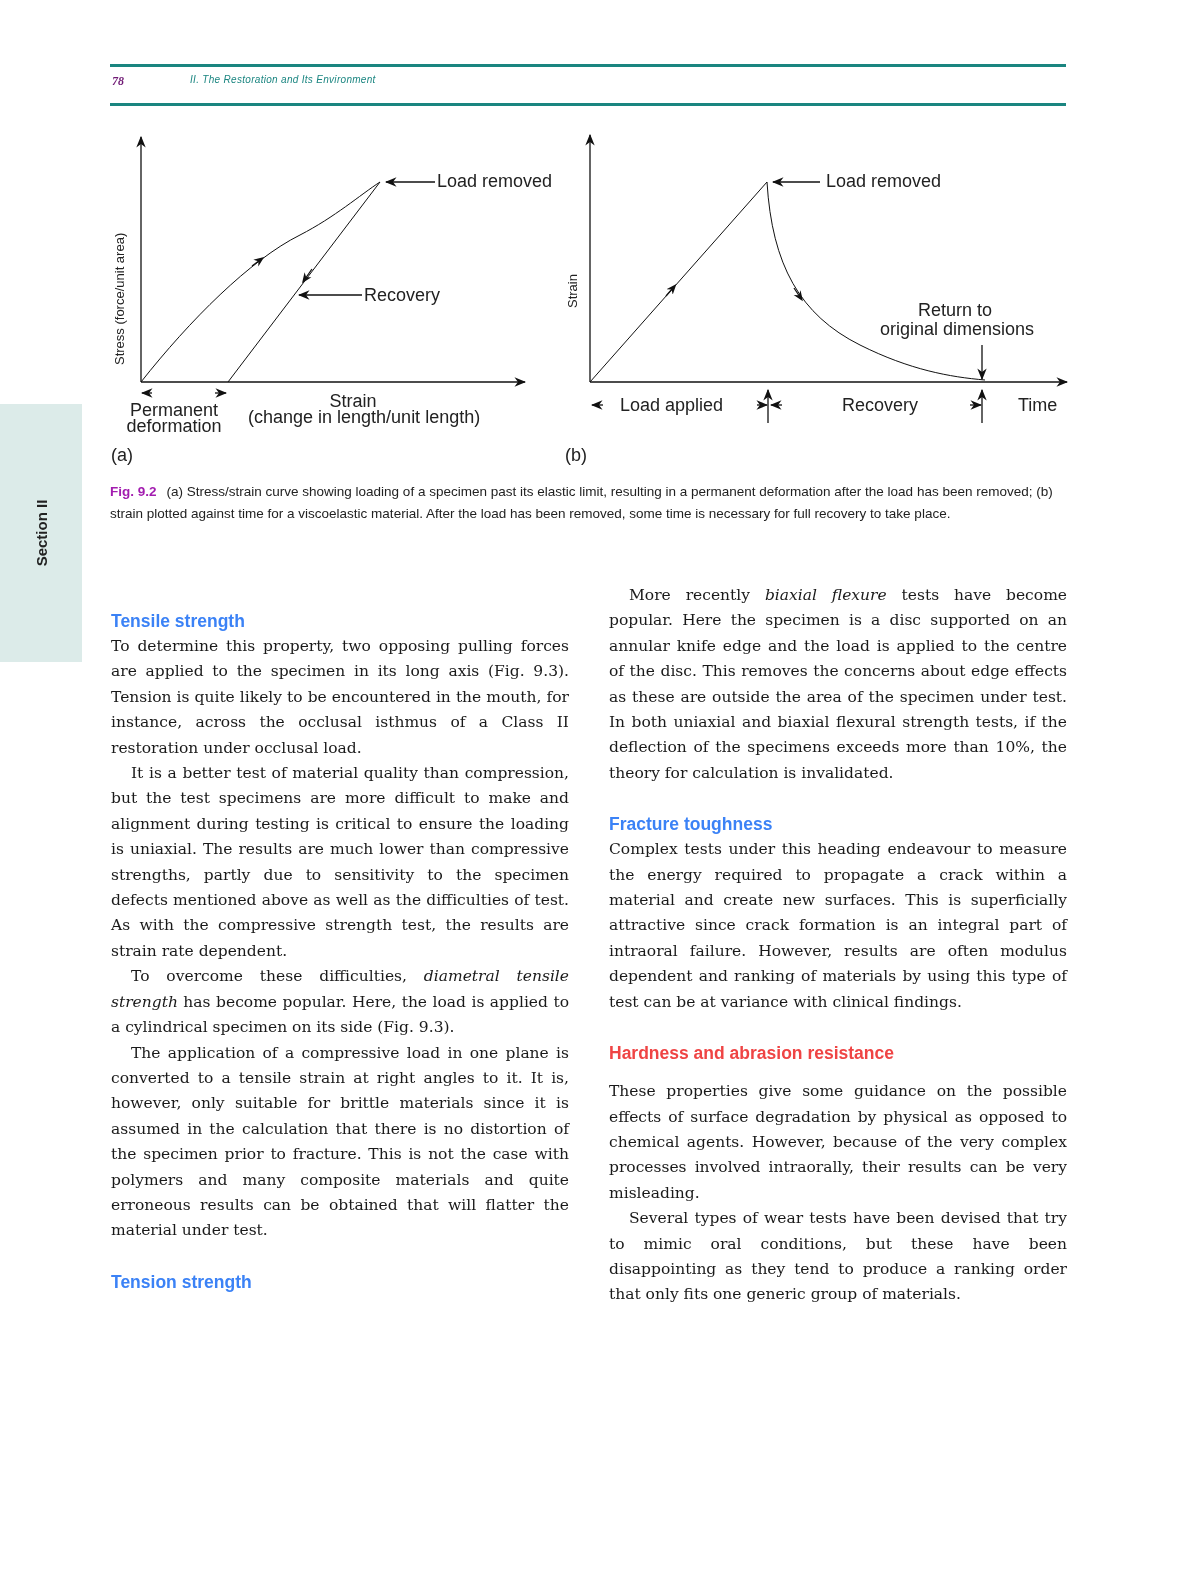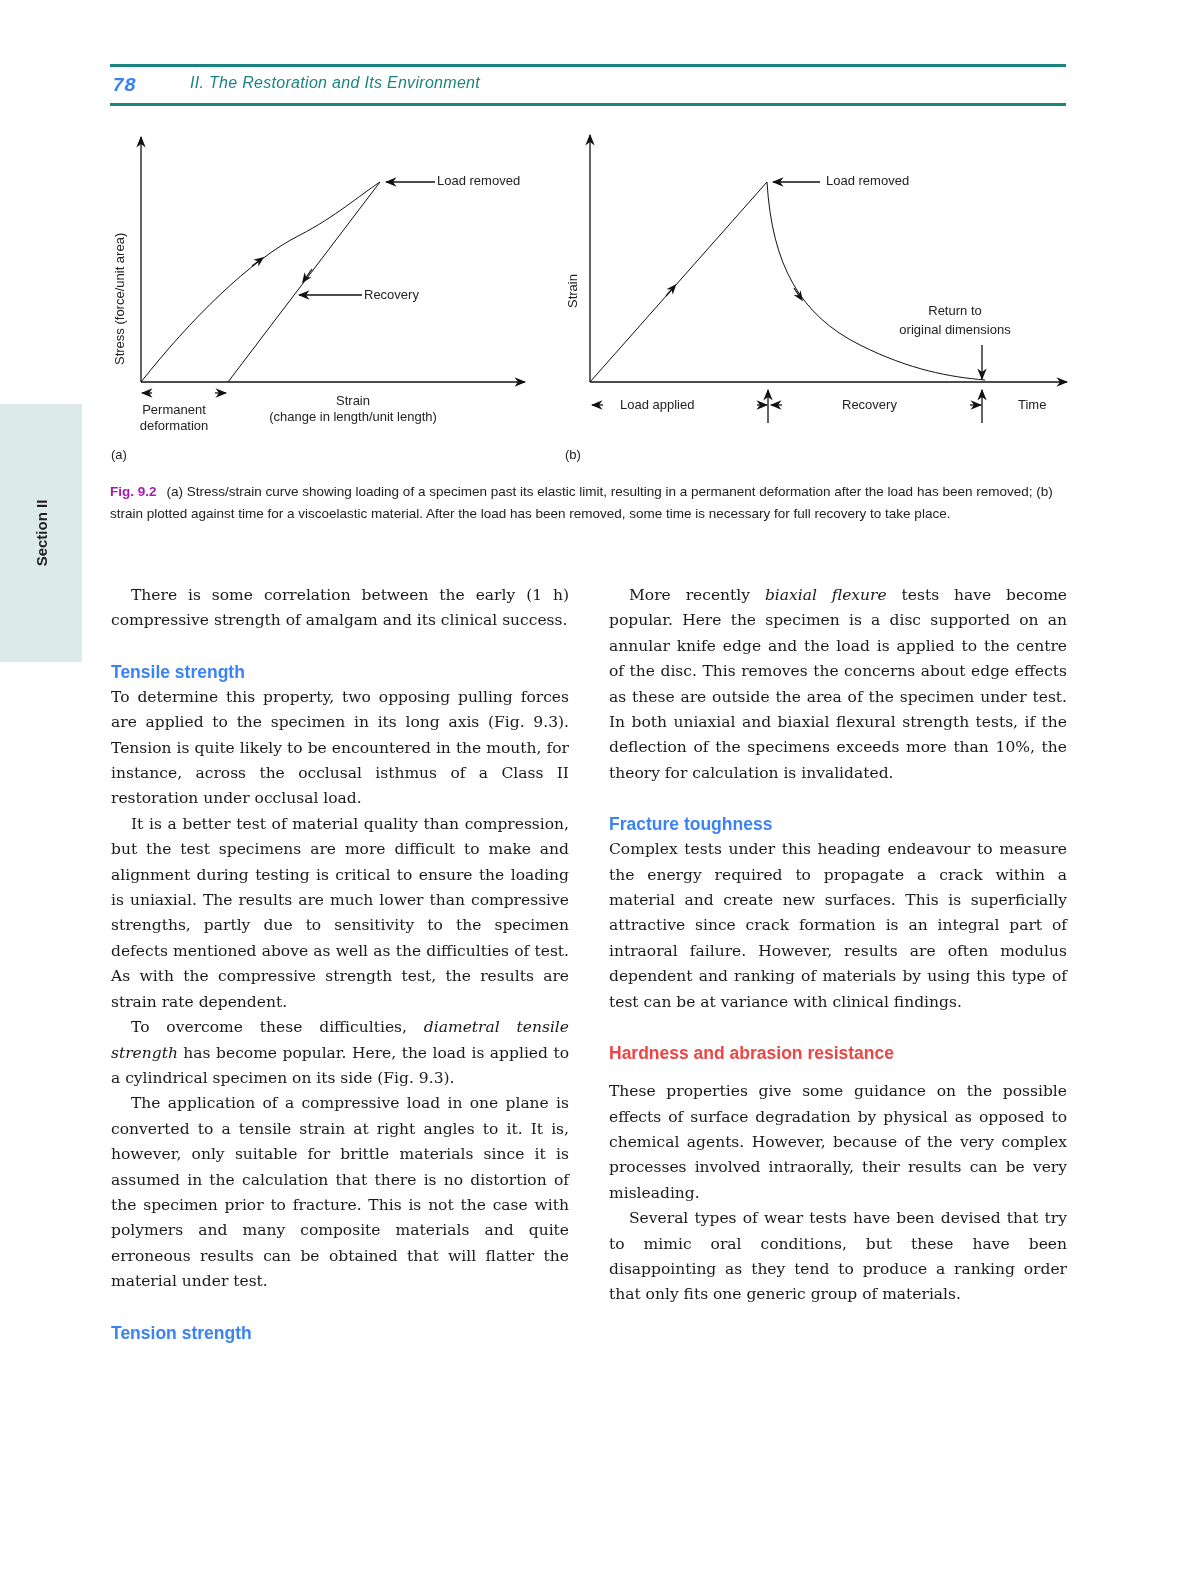--- a/index.html
+++ b/index.html
@@ -1,27 +1,27 @@
 <!DOCTYPE html>
 <html><head>
 <meta charset="utf-8">
 <style>
   html, body { margin:0; padding:0; background:#ffffff; }
   body { width:1200px; height:1587px; position:relative; overflow:hidden; font-family:"DejaVu Serif", serif; color:#1a1a1a; }
 
   .header { position:absolute; left:110px; top:64px; width:956px; height:36px; border-top:3px solid #1a8580; border-bottom:3px solid #1a8580; }
-  .header .pnum { position:absolute; left:2px; top:7px; font-family:Liberation Mono, monospace; font-style:italic; font-weight:bold; font-size:20px; color:#3b82f6; }
-  .header .running { position:absolute; left:80px; top:7px; font-family:"Liberation Sans", sans-serif; font-style:italic; font-size:16px; color:#1a8580; letter-spacing:0.3px; }
+  .header .pnum { position:absolute; left:2px; top:7px; font-family:Liberation Serif, serif; font-style:italic; font-weight:bold; font-size:12px; color:#701a75; }
+  .header .running { position:absolute; left:80px; top:7px; font-family:"Liberation Sans", sans-serif; font-style:italic; font-size:10px; color:#1a8580; letter-spacing:0.3px; }
 
   .section-tab { position:absolute; left:0; top:404px; width:82px; height:258px; background:#dcebe9; }
   .section-tab .lbl { position:absolute; left:41px; top:129px; transform:translate(-50%,-50%) rotate(-90deg); white-space:nowrap; font-family:"Liberation Sans", sans-serif; font-weight:bold; font-size:15px; color:#222; }
 
   .figure { position:absolute; left:100px; top:125px; width:980px; height:350px; }
   .figure svg { position:absolute; left:0; top:0; }
-  .figtxt { position:absolute; font-family:"Liberation Sans", sans-serif; font-size:13px; color:#222; white-space:nowrap; line-height:16px; }
+  .figtxt { position:absolute; font-family:"Liberation Sans", sans-serif; font-size:18px; color:#222; white-space:nowrap; line-height:16px; }
   .figtxt.center { text-align:center; }
   .vlabel { position:absolute; font-family:"Liberation Sans", sans-serif; font-size:13px; color:#222; white-space:nowrap; transform:rotate(-90deg); transform-origin:left top; }
 
   .caption { position:absolute; left:110px; top:481px; width:960px; font-family:"Liberation Sans", sans-serif; font-size:13.5px; line-height:22px; color:#222; }
   .caption .fignum { color:#a21caf; font-weight:bold; margin-right:10px; }
 
   .col { position:absolute; top:583px; width:458px; font-size:15.5px; line-height:25.4px; text-align:justify; hyphens:none; }
   .col.left { left:111px; }
   .col.right { left:609px; }
   .col p { margin:0; }
@@ -120,21 +120,20 @@
   <span class="figtxt" style="left:742px; top:272px;">Recovery</span>
   <span class="figtxt" style="left:918px; top:272px;">Time</span>
   <span class="figtxt" style="left:465px; top:322px;">(b)</span>
 </div>
 
 <div class="caption">
   <span class="fignum">Fig. 9.2</span><span>(a) Stress/strain curve showing loading of a specimen past its elastic limit, resulting in a permanent deformation after the load has been removed; (b) strain plotted against time for a viscoelastic material. After the load has been removed, some time is necessary for full recovery to take place.</span>
 </div>
 
 <div class="col left">
-  <p class="indent">There is some correlation between the early (1 h) compressive strength of amalgam and its clinical success.</p>
   <div class="gap"></div>
   <h3>Tensile strength</h3>
   <p>To determine this property, two opposing pulling forces are applied to the specimen in its long axis (Fig. 9.3). Tension is quite likely to be encountered in the mouth, for instance, across the occlusal isthmus of a Class II restoration under occlusal load.</p>
   <p class="indent">It is a better test of material quality than compression, but the test specimens are more difficult to make and alignment during testing is critical to ensure the loading is uniaxial. The results are much lower than compressive strengths, partly due to sensitivity to the specimen defects mentioned above as well as the difficulties of test. As with the compressive strength test, the results are strain rate dependent.</p>
   <p class="indent"><span>To overcome these difficulties, </span><em>diametral tensile strength</em><span> has become popular. Here, the load is applied to a cylindrical specimen on its side (Fig. 9.3).</span></p>
   <p class="indent">The application of a compressive load in one plane is converted to a tensile strain at right angles to it. It is, however, only suitable for brittle materials since it is assumed in the calculation that there is no distortion of the specimen prior to fracture. This is not the case with polymers and many composite materials and quite erroneous results can be obtained that will flatter the material under test.</p>
   <div class="gap"></div>
   <h3>Tension strength</h3>
 </div>
 

